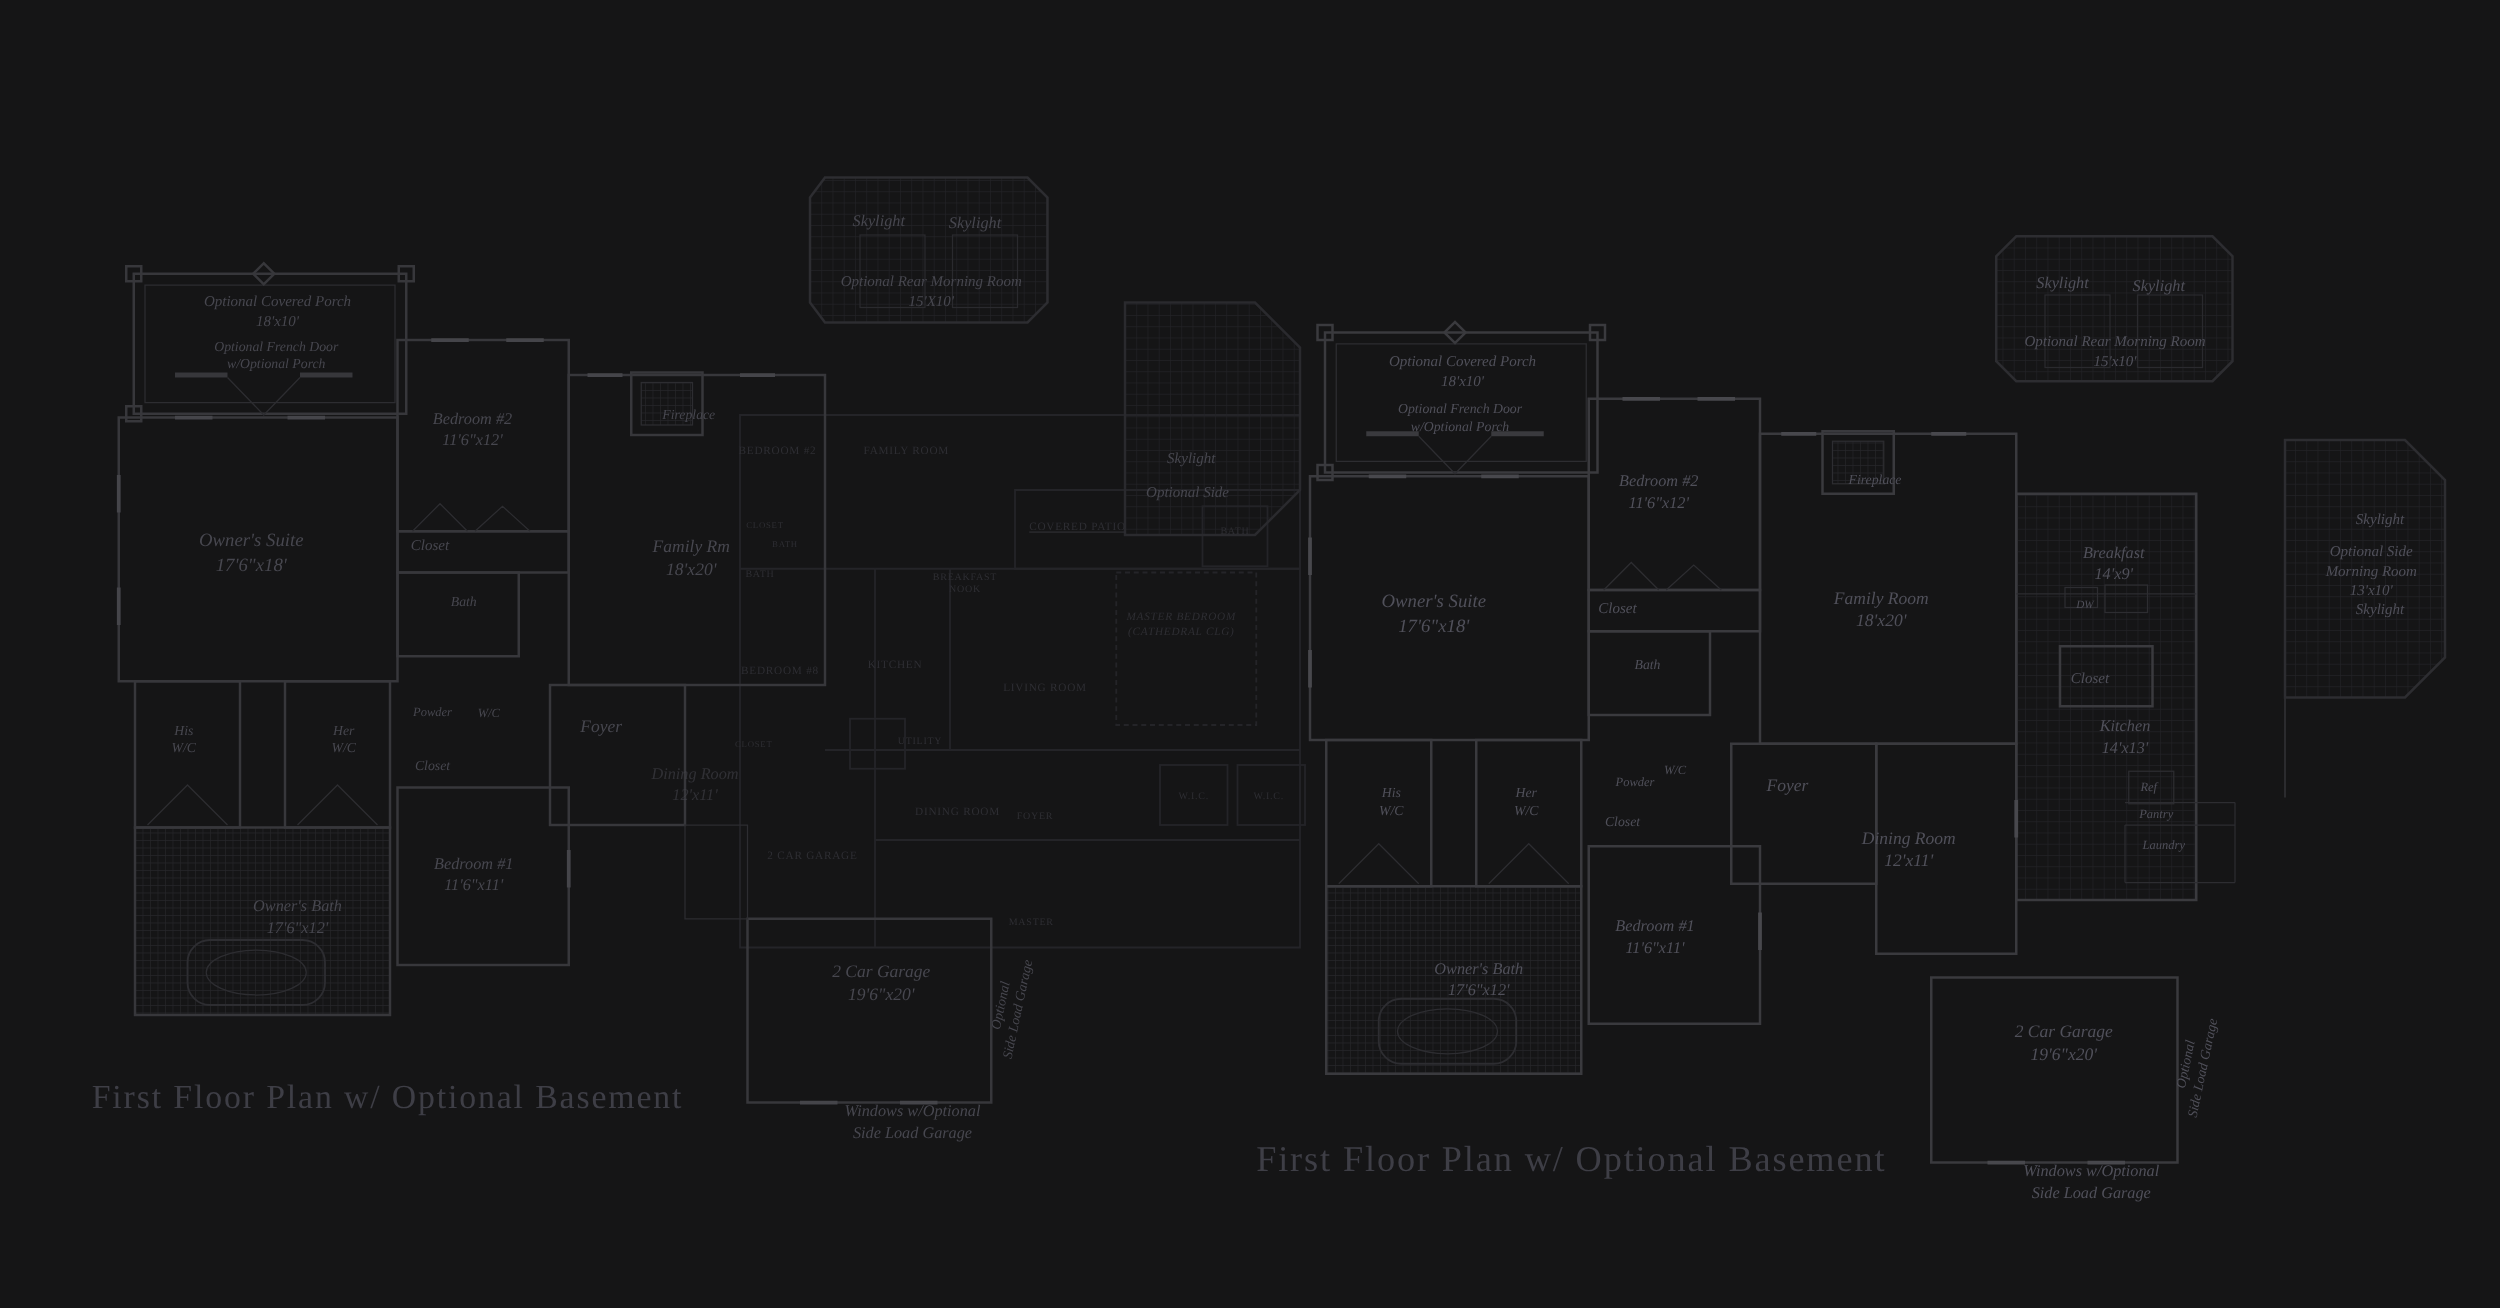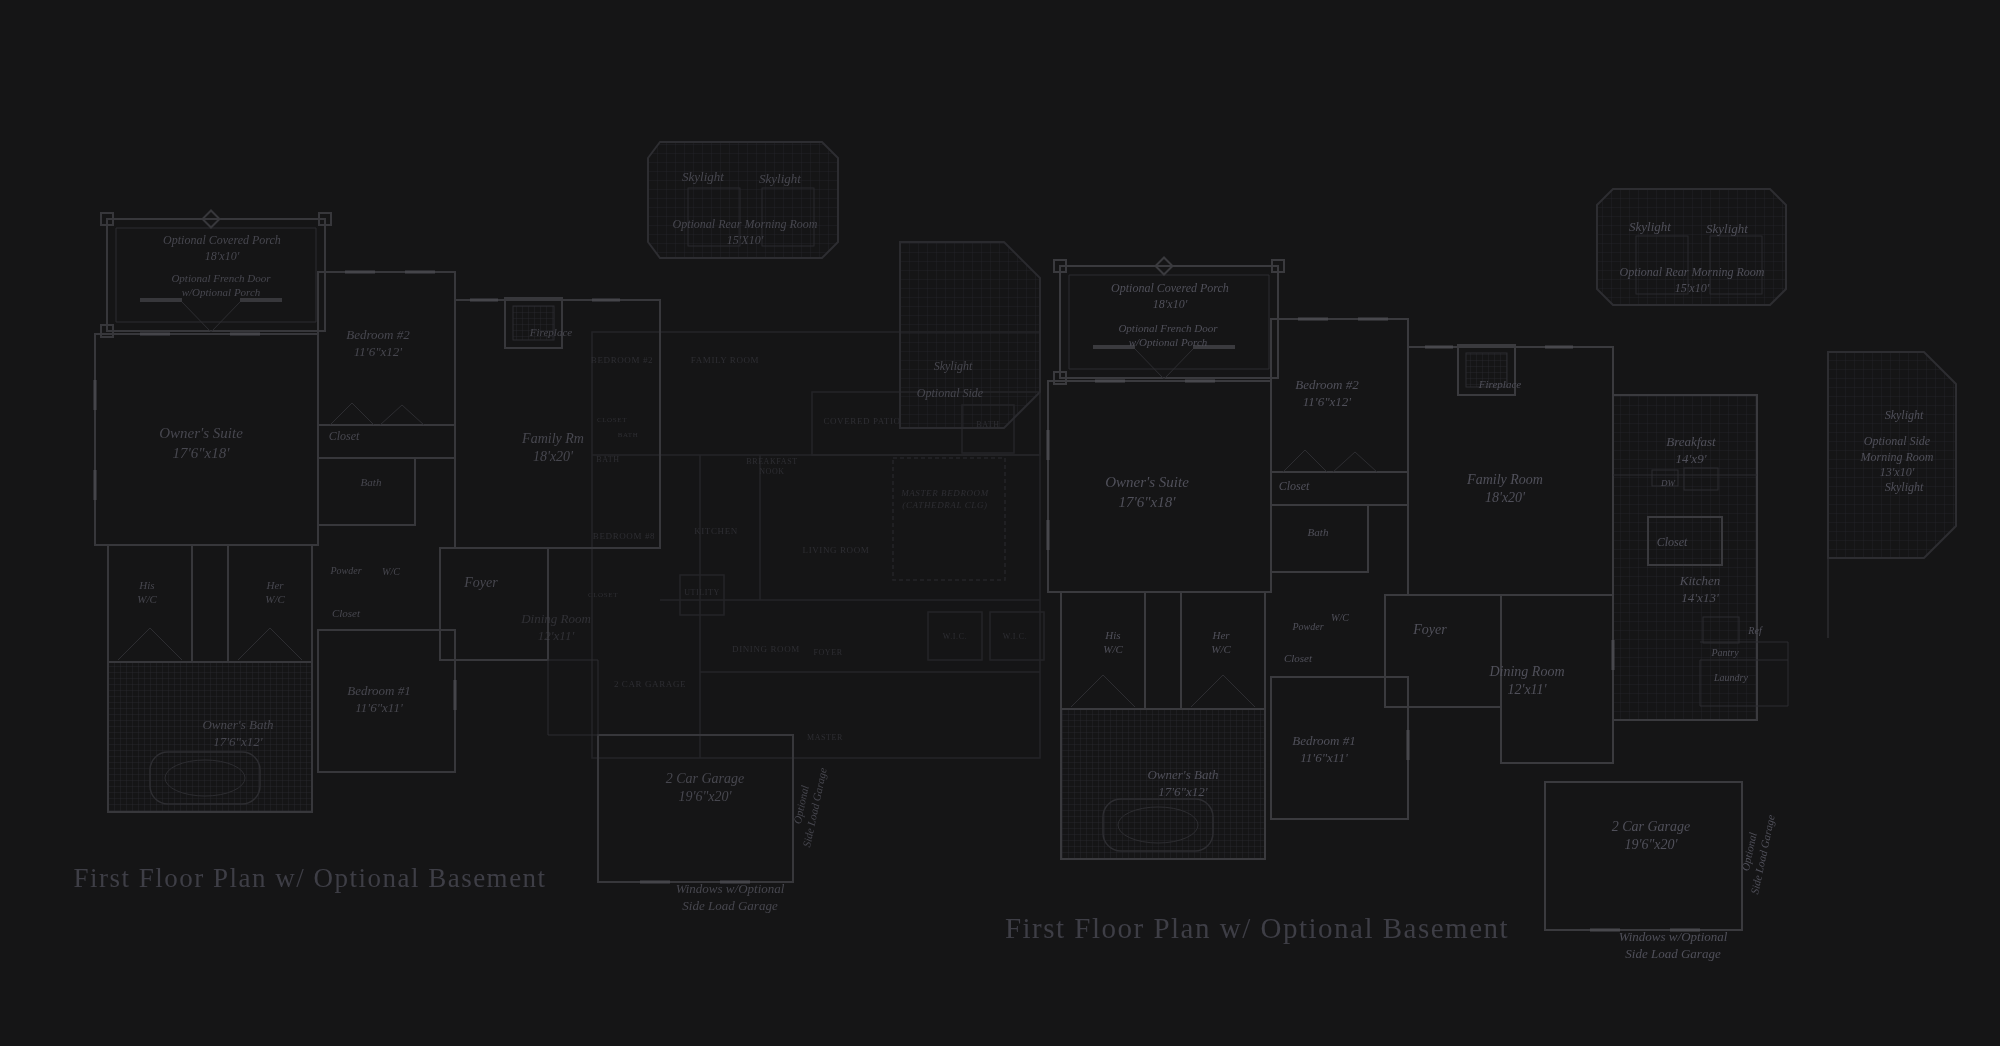--- a/index.html
+++ b/index.html
@@ -138,27 +138,27 @@
   <div class="label-host host-caps">
       <span class="pl" style="left: 622px; top: 361px; font-size: 9px; transform: translate(-50%, -50%);">BEDROOM #2</span>
       <span class="pl" style="left: 725px; top: 361px; font-size: 9px; transform: translate(-50%, -50%);">FAMILY ROOM</span>
       <span class="pl" style="left: 612px; top: 421px; font-size: 7px; transform: translate(-50%, -50%);">CLOSET</span>
       <span class="pl" style="left: 628px; top: 436px; font-size: 7px; transform: translate(-50%, -50%);">BATH</span>
       <span class="pl" style="left: 608px; top: 460px; font-size: 8px; transform: translate(-50%, -50%);">BATH</span>
       <span class="pl" style="left: 772px; top: 467px; font-size: 8px; transform: translate(-50%, -50%);">BREAKFAST
 NOOK</span>
       <span class="pl" style="left: 624px; top: 537px; font-size: 9px; transform: translate(-50%, -50%);">BEDROOM #8</span>
       <span class="pl" style="left: 716px; top: 532px; font-size: 9px; transform: translate(-50%, -50%);">KITCHEN</span>
-      <span class="pl" style="left: 702px; top: 593px; font-size: 8px; transform: translate(-50%, -50%);">UTILITY</span>
+      <span class="pl" style="left: 736px; top: 593px; font-size: 8px; transform: translate(-50%, -50%);">UTILITY</span>
       <span class="pl" style="left: 603px; top: 596px; font-size: 7px; transform: translate(-50%, -50%);">CLOSET</span>
       <span class="pl" style="left: 766px; top: 650px; font-size: 9px; transform: translate(-50%, -50%);">DINING ROOM</span>
       <span class="pl" style="left: 828px; top: 653px; font-size: 8px; transform: translate(-50%, -50%);">FOYER</span>
       <span class="pl" style="left: 650px; top: 685px; font-size: 9px; transform: translate(-50%, -50%);">2 CAR GARAGE</span>
       <span class="pl" style="left: 825px; top: 738px; font-size: 8px; transform: translate(-50%, -50%);">MASTER</span>
-      <span class="pl" style="left: 862px; top: 422px; font-size: 9px; transform: translate(-50%, -50%);">COVERED PATIO</span>
+      <span class="pl" style="left: 862px; top: 422px; font-size: 9px; transform: translate(-50%, -50%); text-decoration: underline;">COVERED PATIO</span>
       <span class="pl" style="left: 945px; top: 500px; font-size: 9px; transform: translate(-50%, -50%); font-style: italic;">MASTER BEDROOM
 (CATHEDRAL CLG)</span>
       <span class="pl" style="left: 836px; top: 551px; font-size: 9px; transform: translate(-50%, -50%);">LIVING ROOM</span>
       <span class="pl" style="left: 988px; top: 425px; font-size: 8px; transform: translate(-50%, -50%);">BATH</span>
       <span class="pl" style="left: 955px; top: 637px; font-size: 8px; transform: translate(-50%, -50%);">W.I.C.</span>
       <span class="pl" style="left: 1015px; top: 637px; font-size: 8px; transform: translate(-50%, -50%);">W.I.C.</span>
     </div>
   <div class="label-host host-left">
       <span class="pl" style="left: 222px; top: 249px; font-size: 12px; transform: translate(-50%, -50%);">Optional Covered Porch
 18'x10'</span>
@@ -213,21 +213,21 @@
       <span class="pl" style="left: 1318px; top: 532px; font-size: 11px; transform: translate(-50%, -50%);">Bath</span>
       <span class="pl" style="left: 1500px; top: 384px; font-size: 11px; transform: translate(-50%, -50%);">Fireplace</span>
       <span class="pl" style="left: 1505px; top: 489px; font-size: 14px; transform: translate(-50%, -50%);">Family Room
 18'x20'</span>
       <span class="pl" style="left: 1691px; top: 451px; font-size: 13px; transform: translate(-50%, -50%);">Breakfast
 14'x9'</span>
       <span class="pl" style="left: 1668px; top: 484px; font-size: 9px; transform: translate(-50%, -50%);">DW</span>
       <span class="pl" style="left: 1672px; top: 543px; font-size: 12px; transform: translate(-50%, -50%);">Closet</span>
       <span class="pl" style="left: 1700px; top: 590px; font-size: 13px; transform: translate(-50%, -50%);">Kitchen
 14'x13'</span>
-      <span class="pl" style="left: 1719px; top: 630px; font-size: 10px; transform: translate(-50%, -50%); margin-left: 36px;">Ref</span>
+      <span class="pl" style="left: 1719px; top: 630px; font-size: 10px; transform: translate(-50%, -50%);">Ref</span>
       <span class="pl" style="left: 1725px; top: 652px; font-size: 10px; transform: translate(-50%, -50%);">Pantry</span>
       <span class="pl" style="left: 1731px; top: 677px; font-size: 10px; transform: translate(-50%, -50%); font-family: Liberation Serif, serif;">Laundry</span>
       <span class="pl" style="left: 1527px; top: 681px; font-size: 14px; transform: translate(-50%, -50%);">Dining Room
 12'x11'</span>
       <span class="pl" style="left: 1113px; top: 642px; font-size: 11px; transform: translate(-50%, -50%);">His
 W/C</span>
       <span class="pl" style="left: 1221px; top: 642px; font-size: 11px; transform: translate(-50%, -50%);">Her
 W/C</span>
       <span class="pl" style="left: 1308px; top: 626px; font-size: 10px; transform: translate(-50%, -50%);">Powder</span>
       <span class="pl" style="left: 1340px; top: 617px; font-size: 10px; transform: translate(-50%, -50%);">W/C</span>

